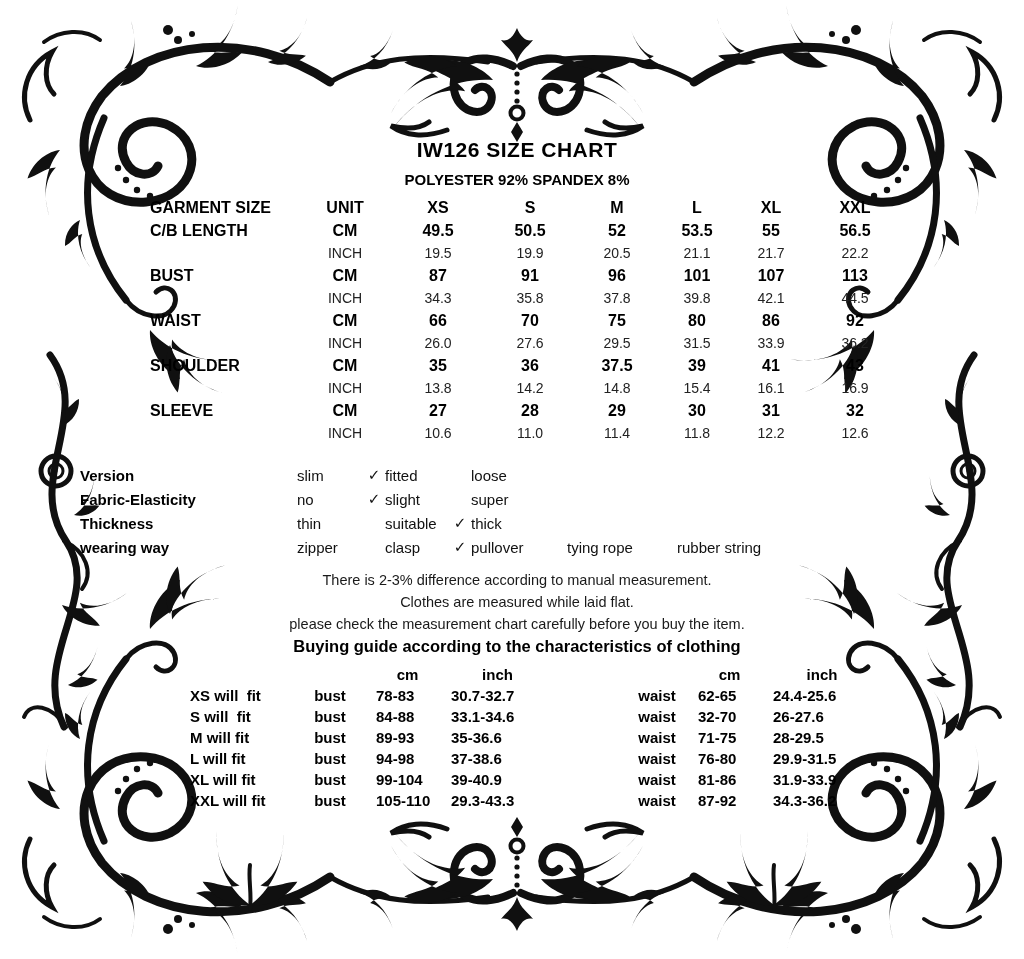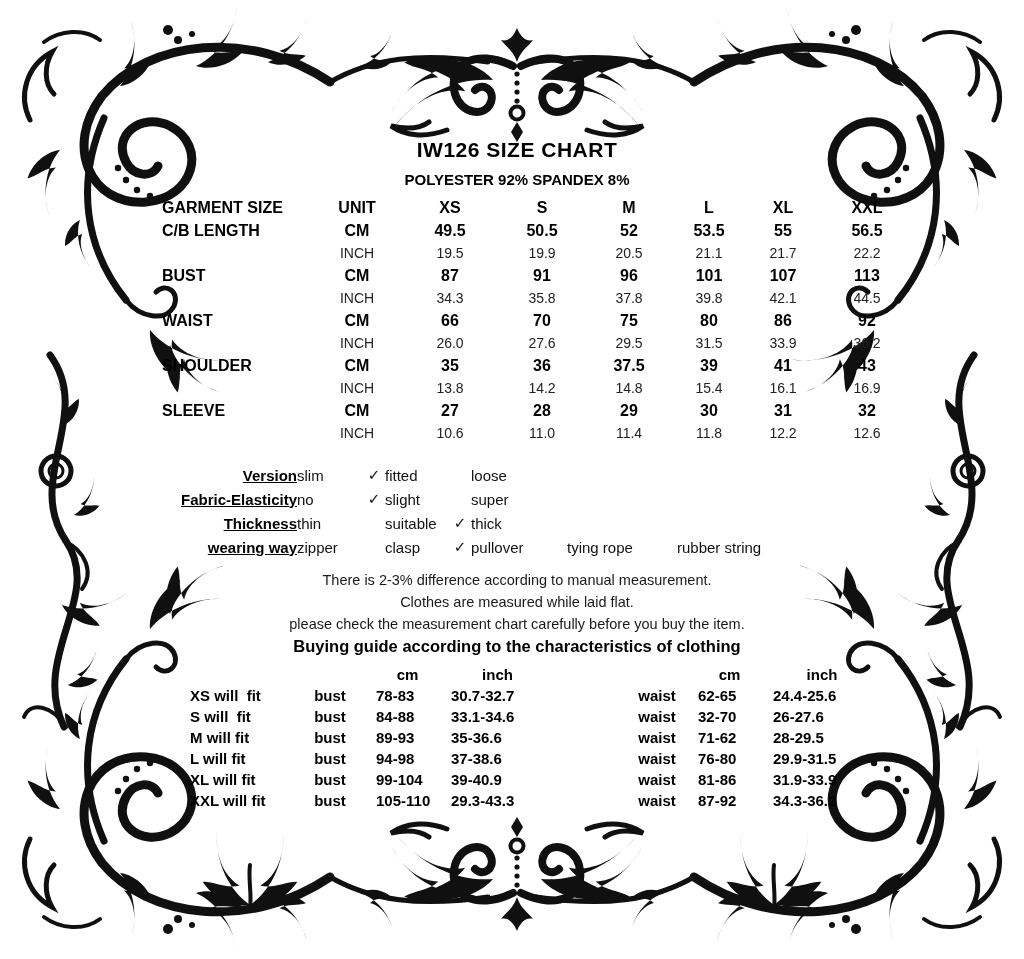--- a/index.html
+++ b/index.html
@@ -15,32 +15,32 @@
     font-size:21px;font-weight:bold;letter-spacing:0.5px;color:#000;
   }
   .page-subtitle{
     position:absolute;left:0;top:171px;width:1034px;text-align:center;
     font-size:15px;font-weight:bold;color:#000;
   }
   
   .size-table{
     position:absolute;left:150px;top:197px;width:752px;
     display:grid;grid-template-columns:150px 90px 96px 88px 86px 74px 74px 94px;
-    grid-auto-rows:22.5px;align-items:center;margin-left:12px;
+    grid-auto-rows:22.5px;align-items:center;
   }
   .size-table .cell{text-align:center;font-size:16px;font-weight:bold;color:#000;line-height:1;}
   .size-table .lbl{text-align:left;}
   .size-table .in{font-weight:normal;font-size:14px;color:#222;}
   
   .attrs{
     position:absolute;left:80px;top:463px;width:737px;
     display:grid;grid-template-columns:217px 66px 22px 64px 22px 96px 110px 140px;
     grid-auto-rows:24px;align-items:center;font-size:15px;color:#111;
   }
-  .attrs .al{font-weight:bold;text-align:right;color:#000;text-decoration:underline;}
+  .attrs .al{font-weight:bold;color:#000;}
   .attrs .ao{}
   .attrs .ck{text-align:center;font-size:15px;}
   
   .notes{position:absolute;left:0;top:569px;width:1034px;text-align:center;color:#1a1a1a;}
   .notes .nl{font-size:14.5px;line-height:22px;}
   .notes .nh{font-size:16.5px;line-height:23px;font-weight:bold;color:#000;}
   
   .guide{
     position:absolute;left:190px;top:664px;width:687px;
     display:grid;grid-template-columns:100px 80px 75px 105px 72px 70px 75px 110px;
@@ -305,21 +305,21 @@
   <div class="gc">waist</div>
   <div class="gv">32-70</div>
   <div class="gv">26-27.6</div>
 
   <div class="gl">M will fit</div>
   <div class="gc">bust</div>
   <div class="gv">89-93</div>
   <div class="gv">35-36.6</div>
   <div></div>
   <div class="gc">waist</div>
-  <div class="gv">71-62</div>
+  <div class="gv">71-75</div>
   <div class="gv">28-29.5</div>
 
   <div class="gl">L will fit</div>
   <div class="gc">bust</div>
   <div class="gv">94-98</div>
   <div class="gv">37-38.6</div>
   <div></div>
   <div class="gc">waist</div>
   <div class="gv">76-80</div>
   <div class="gv">29.9-31.5</div>

